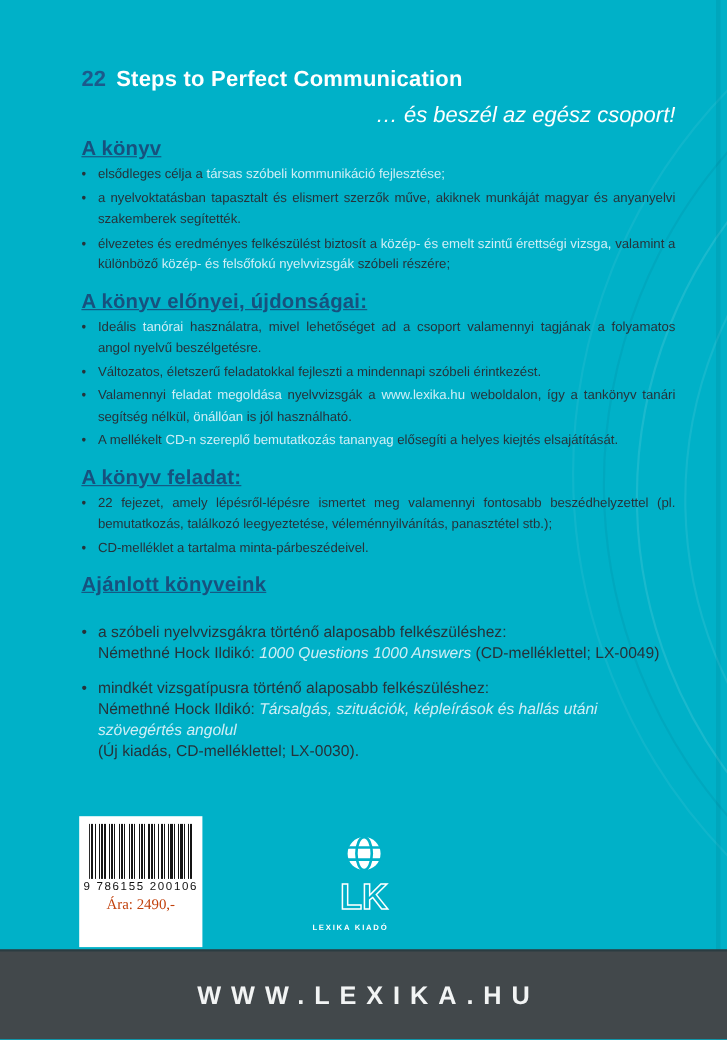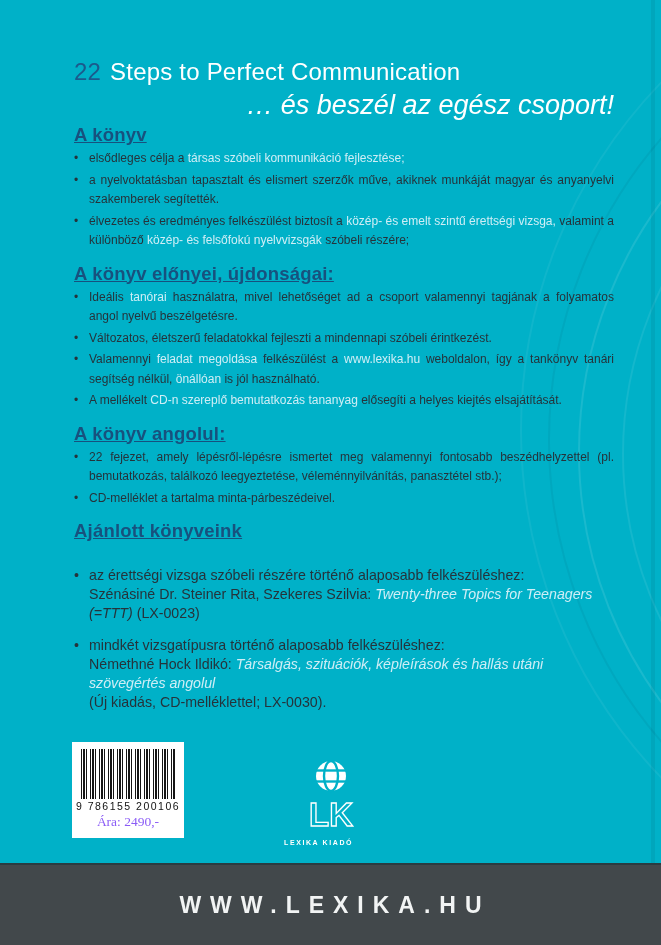--- a/index.html
+++ b/index.html
@@ -12,54 +12,54 @@
   
   .arc{position:absolute;border-radius:50%;pointer-events:none;}
   .arc.a1{width:840px;height:840px;left:578px;top:30px;border:2px solid rgba(255,255,255,0.10);}
   .arc.a2{width:760px;height:760px;left:622px;top:72px;border:2px solid rgba(255,255,255,0.08);}
   .arc.a3{width:920px;height:920px;left:548px;top:-22px;border:2px solid rgba(0,40,50,0.06);}
   .arc.a4{width:1000px;height:1000px;left:520px;top:-72px;border:2px solid rgba(255,255,255,0.06);}
   .spine-shadow{position:absolute;top:0;bottom:0;right:6px;width:4px;background:rgba(0,40,50,0.08);}
 
   .content{position:absolute;left:74px;top:56px;width:540px;}
 
-  h1{margin:0;font-size:24px;line-height:32px;font-weight:normal;color:#ffffff;letter-spacing:0.2px;}
+  h1{margin:0;font-size:20px;line-height:32px;font-weight:bold;color:#ffffff;letter-spacing:0.2px;}
   h1 .num{color:#1b5a8c;margin-right:9px;}
   .subtitle{
     margin-top:5px;margin-bottom:6px;text-align:right;color:#ffffff;
-    font-style:italic;font-size:27px;line-height:24px;font-weight:normal;
+    font-style:italic;font-size:20px;line-height:24px;font-weight:normal;
   }
 
   .sec{margin-bottom:11px;}
   .sec h2{margin:0 0 3px 0;font-size:18.5px;line-height:23px;font-weight:bold;color:#17517e;letter-spacing:0.2px;text-decoration:underline;}
   .bullet{
     color:#25333b;font-size:12px;line-height:19.5px;
     padding-left:15px;text-indent:-15px;margin-bottom:2px;
     text-align:justify;
   }
   .dot{display:inline-block;width:15px;text-indent:0;}
   .em{color:#cfeef6;}
   .it{font-style:italic;}
   .sec.compact .bullet{font-size:14.2px;line-height:19px;text-align:left;margin-bottom:13px;}
   .sec.compact h2{margin-bottom:24px;}
 
   
   .barcode{
-    position:absolute;left:72px;top:742px;width:112px;height:96px;
+    position:absolute;left:72px;top:742px;width:112px;height:119px;
     background:#ffffff;box-sizing:border-box;padding-top:7px;text-align:center;
   }
   .bars{
     height:50px;margin:0 9px;
     background:repeating-linear-gradient(90deg,
       #141414 0 1px, #ffffff 1px 2px,
       #141414 2px 4px, #ffffff 4px 5px,
       #141414 5px 6px, #ffffff 6px 9px);
   }
   .digits{font-size:10.5px;letter-spacing:1.5px;color:#111;margin-top:1px;white-space:nowrap;}
-  .price{font-family:"Liberation Serif", serif;font-size:13.5px;color:#8b5cf6;margin-top:2px;}
+  .price{font-family:"Liberation Serif", serif;font-size:13.5px;color:#c2410c;margin-top:2px;}
 
   
   .logo{position:absolute;left:284px;top:760px;width:94px;text-align:left;color:#00b1c8;}
   .logo-name{margin-top:1px;color:#ffffff;font-size:7px;font-weight:bold;letter-spacing:1.6px;white-space:nowrap;}
 
   
   .footer{
     position:absolute;left:0;right:0;bottom:0;height:80px;
     background:#42484b;border-top:2px solid rgba(0,40,50,0.35);
     display:flex;align-items:center;justify-content:center;
@@ -88,31 +88,31 @@
       <section class="sec">
         <h2>A könyv</h2>
         <div class="bullet"><span class="dot">•</span><span>elsődleges célja a </span><span class="em">társas szóbeli kommunikáció fejlesztése;</span></div>
         <div class="bullet"><span class="dot">•</span><span>a nyelvoktatásban tapasztalt és elismert szerzők műve, akiknek munkáját magyar és anyanyelvi szakemberek segítették.</span></div>
         <div class="bullet"><span class="dot">•</span><span>élvezetes és eredményes felkészülést biztosít a </span><span class="em">közép- és emelt szintű érettségi vizsga,</span><span> valamint a különböző </span><span class="em">közép- és felsőfokú nyelvvizsgák</span><span> szóbeli részére;</span></div>
       </section>
       <section class="sec">
         <h2>A könyv előnyei, újdonságai:</h2>
         <div class="bullet"><span class="dot">•</span><span>Ideális </span><span class="em">tanórai</span><span> használatra, mivel lehetőséget ad a csoport valamennyi tagjának a folyamatos angol nyelvű beszélgetésre.</span></div>
         <div class="bullet"><span class="dot">•</span><span>Változatos, életszerű feladatokkal fejleszti a mindennapi szóbeli érintkezést.</span></div>
-        <div class="bullet"><span class="dot">•</span><span>Valamennyi </span><span class="em">feladat megoldása</span><span> felkészülést a </span><span class="em">www.lexika.hu</span><span> weboldalon, így a tankönyv tanári segítség nélkül, </span><span class="em">önállóan</span><span> is jól használható.</span></div>
+        <div class="bullet"><span class="dot">•</span><span>Valamennyi </span><span class="em">feladat megoldása</span><span> nyelvvizsgák a </span><span class="em">www.lexika.hu</span><span> weboldalon, így a tankönyv tanári segítség nélkül, </span><span class="em">önállóan</span><span> is jól használható.</span></div>
         <div class="bullet"><span class="dot">•</span><span>A mellékelt </span><span class="em">CD-n szereplő bemutatkozás tananyag</span><span> elősegíti a helyes kiejtés elsajátítását.</span></div>
       </section>
       <section class="sec">
-        <h2>A könyv angolul:</h2>
+        <h2>A könyv feladat:</h2>
         <div class="bullet"><span class="dot">•</span><span>22 fejezet, amely lépésről-lépésre ismertet meg valamennyi fontosabb beszédhelyzettel (pl. bemutatkozás, találkozó leegyeztetése, véleménnyilvánítás, panasztétel stb.);</span></div>
         <div class="bullet"><span class="dot">•</span><span>CD-melléklet a tartalma minta-párbeszédeivel.</span></div>
       </section>
       <section class="sec compact">
         <h2>Ajánlott könyveink</h2>
-        <div class="bullet"><span class="dot">•</span><span>az érettségi vizsga szóbeli részére történő alaposabb felkészüléshez:</span><br><span>Szénásiné Dr. Steiner Rita, Szekeres Szilvia: </span><span class="em it">Twenty-three Topics for Teenagers</span><span class="it"> (=TTT)</span><span> (LX-0023)</span></div>
+        <div class="bullet"><span class="dot">•</span><span>a szóbeli nyelvvizsgákra történő alaposabb felkészüléshez:</span><br><span>Némethné Hock Ildikó: </span><span class="em it">1000 Questions 1000 Answers</span><span> (CD-melléklettel; LX-0049)</span></div>
         <div class="bullet"><span class="dot">•</span><span>mindkét vizsgatípusra történő alaposabb felkészüléshez:</span><br><span>Némethné Hock Ildikó: </span><span class="em it">Társalgás, szituációk, képleírások és hallás utáni szövegértés angolul</span><br><span>(Új kiadás, CD-melléklettel; LX-0030).</span></div>
       </section>
     </div>
 </div>
 
 <div class="barcode">
   <div class="bars"></div>
   <div class="digits">9 786155 200106</div>
   <div class="price">Ára: 2490,-</div>
 </div>

